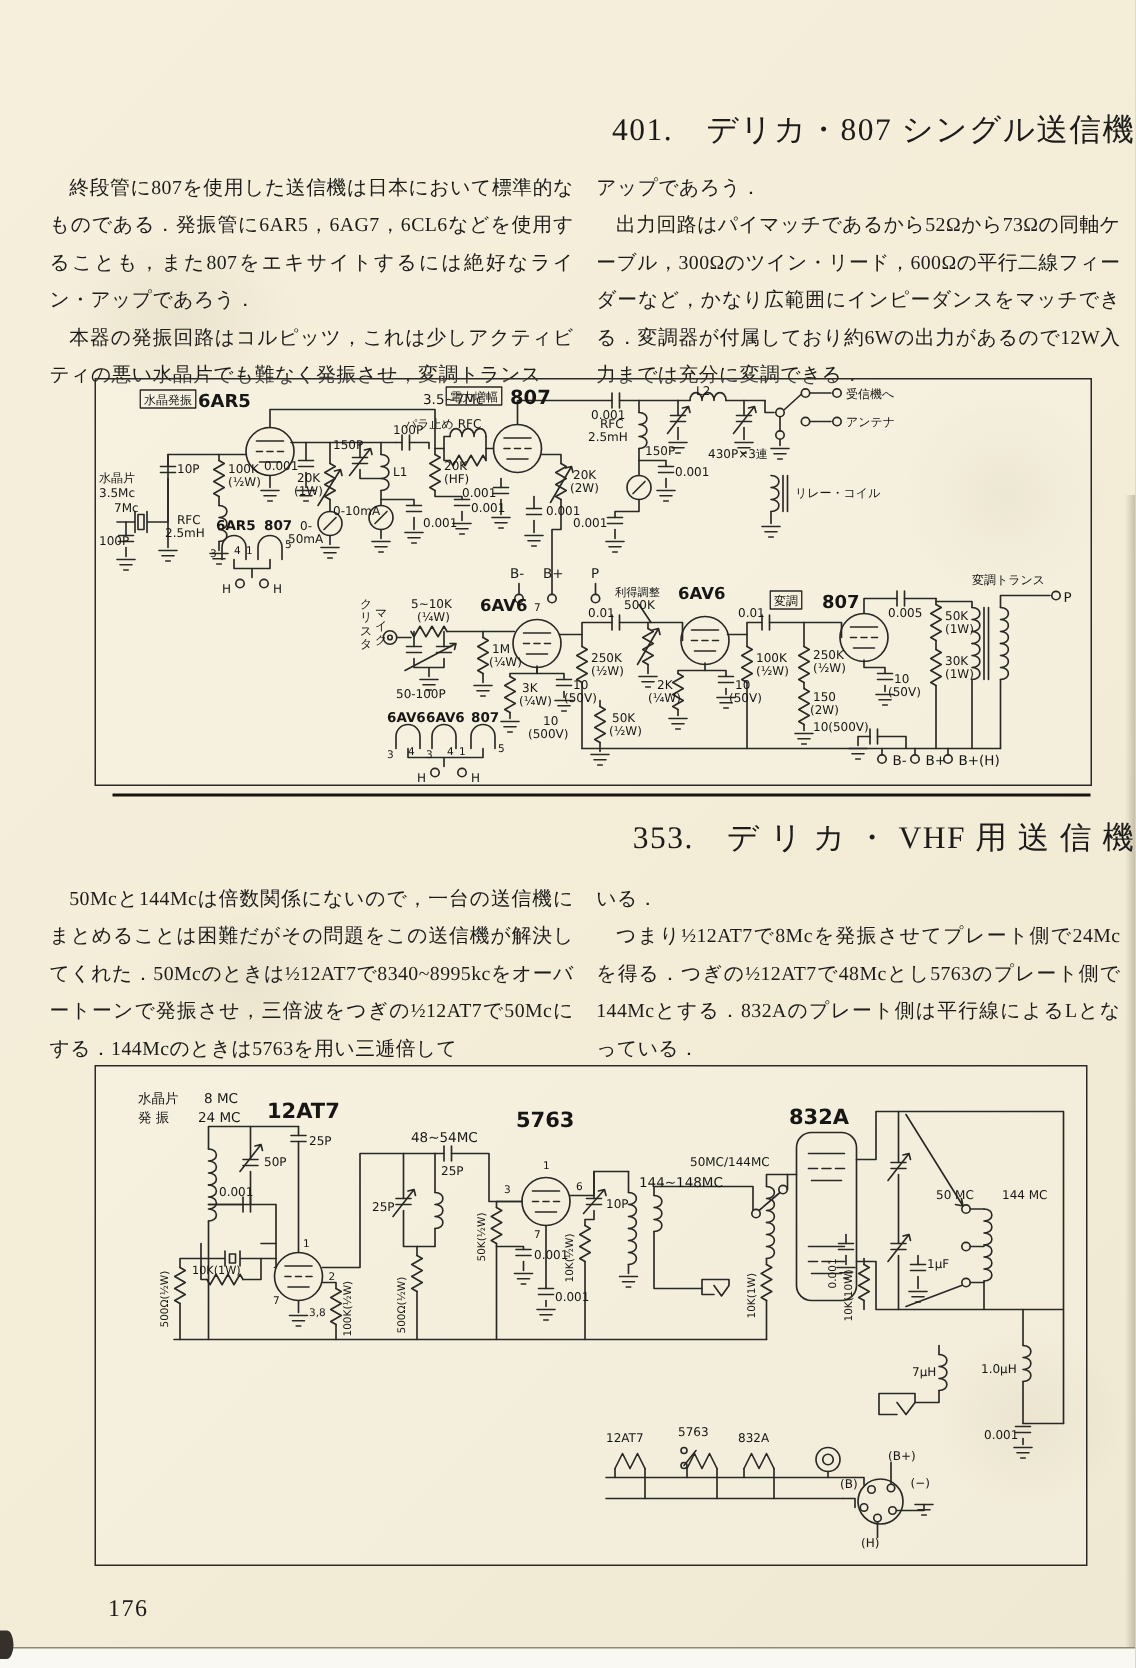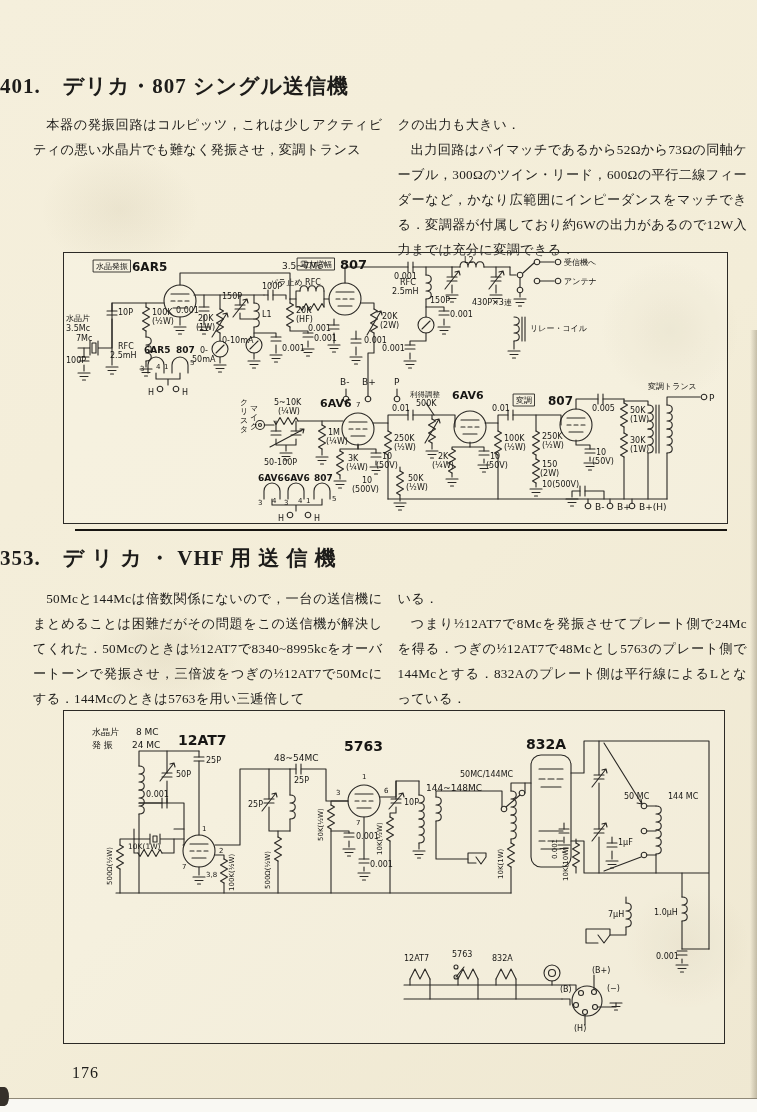--- a/index.html
+++ b/index.html
@@ -1,20 +1,20 @@
 <!DOCTYPE html>
 <html><head>
 <meta charset="utf-8">
 <style>
   html,body{margin:0;padding:0;background:#d8d2c0;}
   .page{position:relative;width:757px;height:1112px;overflow:hidden;
     background:linear-gradient(135deg,#f5efdc 0%,#f3edd8 55%,#efe8d2 100%);
     font-family:"Liberation Serif","DejaVu Serif",serif;color:#1d1c1a;}
-  .sec-title{position:absolute;left:0;width:100%;text-align:left;
-    font-size:21px;font-weight:bold;letter-spacing:1px;}
+  .sec-title{position:absolute;left:0;width:100%;text-align:right;
+    font-size:21px;font-weight:normal;letter-spacing:1px;}
   .cols{position:absolute;left:33px;width:714px;display:flex;gap:15px;}
   .col{flex:1;}
   .col p{margin:0;font-size:13.2px;line-height:25px;text-align:justify;
     text-indent:1em;letter-spacing:.3px;}
   .col p.noindent{text-indent:0;}
   .schembox{position:absolute;border:1.6px solid #2c2a26;background:rgba(255,255,252,.18);text-decoration:underline;}
   .schembox svg{display:block;width:100%;height:100%;}
   .schem path,.schem circle,.schem rect{fill:none;stroke:#2a2825;stroke-width:1.1;
     stroke-linecap:round;stroke-linejoin:round;}
   .schem text{fill:#171614;stroke:none;font-family:"DejaVu Sans","Liberation Sans",sans-serif;}
@@ -37,24 +37,25 @@
 
   <div class="blob" style="left:40px;top:150px;width:160px;height:120px"></div>
   <div class="blob" style="left:600px;top:260px;width:140px;height:140px"></div>
   <div class="blob" style="left:90px;top:600px;width:150px;height:110px"></div>
   <div class="blob" style="left:620px;top:880px;width:130px;height:130px"></div>
 
   <div class="sec-title" style="top:72px">401.　デリカ・807 シングル送信機</div>
 
   <div class="cols" style="top:112px">
     <div class="col">
+      <p>終段管に807を使用した送信機は日本において標準的なものである．発振管に6AR5，6AG7，6CL6などを使用することも，また807をエキサイトするには絶好なライン・アップであろう．</p>
       <p>本器の発振回路はコルピッツ，これは少しアクティビティの悪い水晶片でも難なく発振させ，変調トランス</p>
     </div>
     <div class="col">
-      <p class="noindent">クの出力も大きい．</p>
+      <p class="noindent">アップであろう．</p>
       <p>出力回路はパイマッチであるから52Ωから73Ωの同軸ケーブル，300Ωのツイン・リード，600Ωの平行二線フィーダーなど，かなり広範囲にインピーダンスをマッチできる．変調器が付属しており約6Wの出力があるので12W入力までは充分に変調できる．</p>
     </div>
   </div>
 
   <div class="schembox" style="left:63px;top:252px;width:663px;height:270px">
   <svg class="schem" viewBox="0 0 663 270">
     <defs>
       <g id="gnd">
             <path d="M-6 0H6M-4 3.5H4M-1.5 7H1.5"></path>
           </g>

